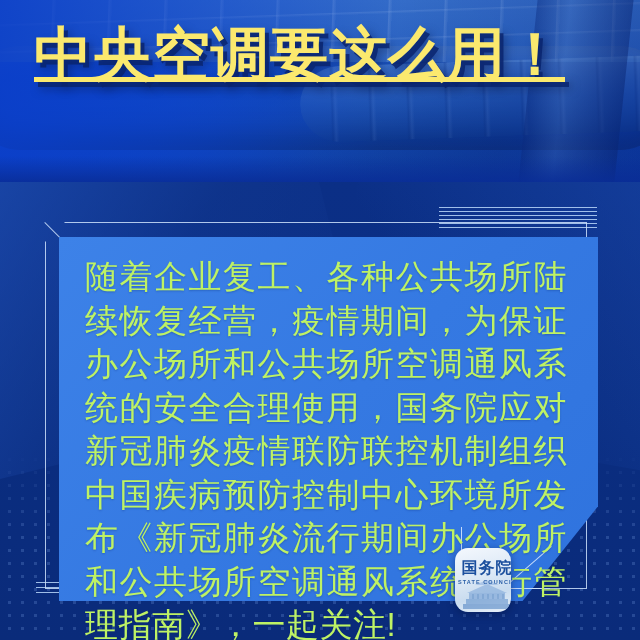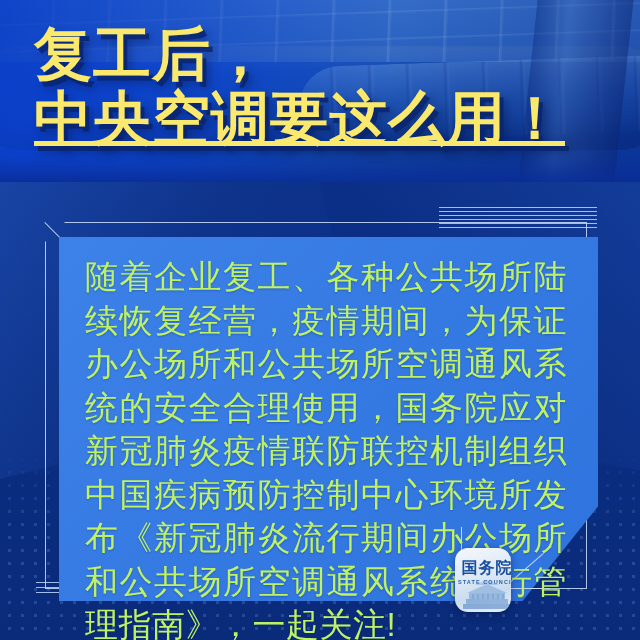--- a/index.html
+++ b/index.html
@@ -207,21 +207,20 @@
   <div class="header">
     <div class="ceiling"></div>
     <div class="duct"></div>
     <div class="duct2"></div>
     <div class="duct-vert"></div>
     <div class="header-shade"></div>
     <div class="header-bottom-fade"></div>
   </div>
 
   <div class="title">
-    <span class="l1">复工后，</span>
     <span class="l2">中央空调要这么用！</span>
   </div>
 
   <div class="lower">
     <div class="diag-light"></div>
     <div class="diag-light2"></div>
     <div class="dots"></div>
   </div>
 
   <div class="stripes-tr"></div>

